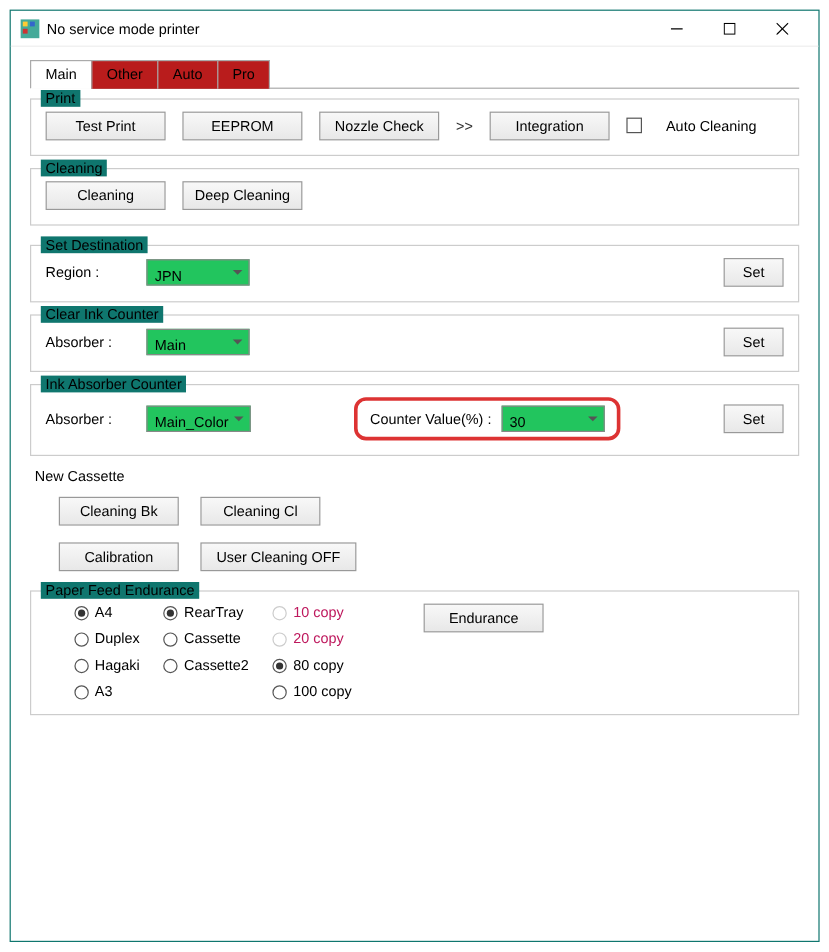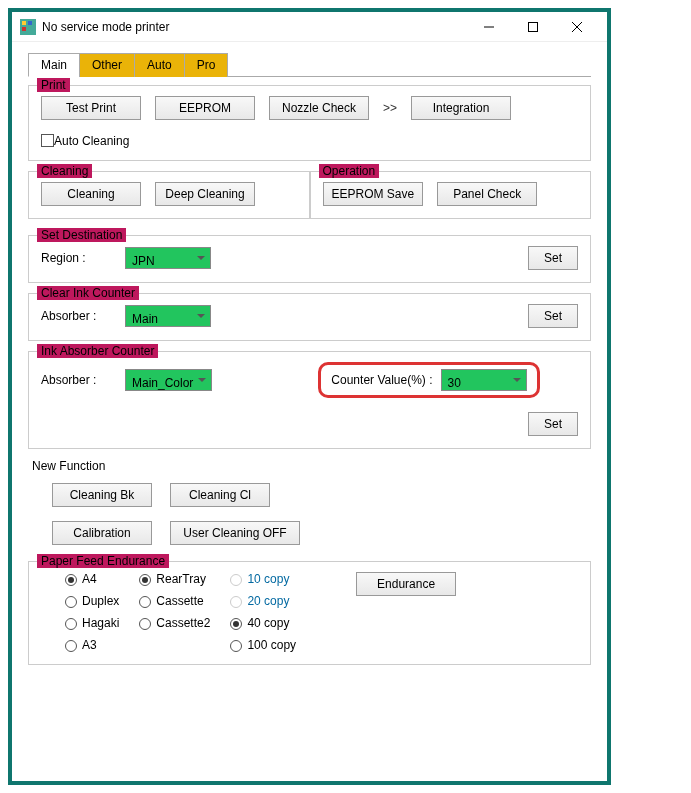--- a/index.html
+++ b/index.html
@@ -1,52 +1,52 @@
 <!DOCTYPE html>
 <html><head>
 <meta charset="utf-8">
 <style>
 *{box-sizing:border-box;font-family:"Segoe UI",Tahoma,sans-serif;font-size:12px}
 body{margin:0;background:#fff;padding:8px}
-.window{width:603px;height:777px;border:4px solid #0f766e;background:#fff;position:relative}
+.window{width:675px;height:777px;border:1px solid #0f766e;background:#fff;position:relative}
 .titlebar{height:30px;display:flex;align-items:center;padding:0 8px;border-bottom:1px solid #eee}
 .titlebar-icon{width:16px;height:16px;margin-right:6px;display:inline-block}
 .titlebar-text{flex:1;font-size:12px}
 .win-controls{display:flex;gap:0}
 .win-btn{width:44px;height:28px;display:flex;align-items:center;justify-content:center;cursor:pointer}
 .win-btn svg{width:10px;height:10px}
 .content{padding:10px 16px}
 .tabs{display:flex;border-bottom:1px solid #aaa;margin-bottom:8px}
-.tab{padding:4px 12px;border:1px solid #aaa;border-bottom:none;margin-right:-1px;background:#eab308;cursor:pointer;position:relative;top:1px}
+.tab{padding:4px 12px;border:1px solid #aaa;border-bottom:none;margin-right:-1px;background:#b91c1c;cursor:pointer;position:relative;top:1px}
 .tab.active{background:#fff;border-bottom:1px solid #fff}
 .groupbox{border:1px solid #ccc;margin:6px 0 10px;padding:10px 12px 12px;position:relative}
-.groupbox-title{position:absolute;top:-8px;left:8px;background:#be185d;padding:0 4px;font-size:12px}
+.groupbox-title{position:absolute;top:-8px;left:8px;background:#0f766e;padding:0 4px;font-size:12px}
 .row{display:flex;align-items:center;gap:14px;flex-wrap:wrap}
 .btn{min-width:100px;height:24px;border:1px solid #999;background:linear-gradient(#f8f8f8,#e8e8e8);display:inline-flex;align-items:center;justify-content:center;cursor:pointer;padding:0 8px;font-size:12px}
 .btn-sm{min-width:50px}
 .arrow{font-size:12px;color:#333}
-.chk{display:flex;align-items:flex-start;gap:0}
+.chk{display:flex;align-items:flex-start;gap:20px}
 .chk-box{width:13px;height:13px;border:1px solid #555;background:#fff}
 .two-col{display:flex;}
 .two-col .groupbox{flex:1;margin-top:0}
 .lbl{min-width:70px}
 .select{height:22px;border:1px solid #888;background:#22c55e;display:inline-flex;align-items:flex-end;padding:0 18px 0 6px;min-width:86px;position:relative;cursor:pointer}
 .select::after{content:"";position:absolute;right:5px;top:8px;border:4px solid transparent;border-top-color:#555}
 .set-btn{margin-left:auto}
 .nf-buttons{display:flex;gap:18px;margin-left:24px;margin-bottom:14px}
 .nf-section{margin:8px 0 16px}
 .nf-label{margin-bottom:10px;padding-left:4px}
 .radio-cols{display:flex;gap:20px;margin-left:24px;align-items:flex-start}
 .radio-col{display:flex;flex-direction:column;gap:8px}
 .radio{display:flex;align-items:flex-end;gap:5px;cursor:pointer}
 .radio-circle{width:12px;height:12px;border:1px solid #555;border-radius:50%;display:flex;align-items:center;justify-content:center;background:#fff}
 .radio-circle.checked::after{content:"";width:6px;height:6px;background:#333;border-radius:50%}
-.radio.disabled{color:#0369a1;cursor:default}
+.radio.disabled{color:#be185d;cursor:default}
 .radio.disabled .radio-circle{border-color:#ccc}
-.highlight{border:3px solid #d33;border-radius:10px;padding:4px 10px;display:flex;align-items:center;gap:8px;margin-left:92px}
+.highlight{border:3px solid #d33;border-radius:10px;padding:4px 10px;display:flex;align-items:center;gap:8px;margin-left:72px}
 .endurance-btn-wrap{display:flex;align-items:flex-end;margin-left:40px}
 </style>
 </head>
 <body>
 
 <div class="window">
   <div class="titlebar">
     <span class="titlebar-icon">
       <svg viewBox="0 0 16 16">
           <rect width="16" height="16" fill="#4a9"></rect>
@@ -100,27 +100,20 @@
     </div>
 
     <div class="two-col">
       <div class="groupbox">
         <span class="groupbox-title">Cleaning</span>
         <div class="row">
           <div class="btn">Cleaning</div>
           <div class="btn">Deep Cleaning</div>
         </div>
       </div>
-      <div class="groupbox">
-        <span class="groupbox-title">Operation</span>
-        <div class="row">
-          <div class="btn">EEPROM Save</div>
-          <div class="btn">Panel Check</div>
-        </div>
-      </div>
     </div>
 
     <div class="groupbox">
       <span class="groupbox-title">Set Destination</span>
       <div class="row">
         <span class="lbl">Region :</span>
         <div class="select">
             <span>JPN</span>
           </div>
         <div class="btn btn-sm set-btn">Set</div>
@@ -149,21 +142,21 @@
           <span>Counter Value(%) :</span>
           <div class="select">
               <span>30</span>
             </div>
         </div>
         <div class="btn btn-sm set-btn">Set</div>
       </div>
     </div>
 
     <div class="nf-section">
-      <div class="nf-label">New Function</div>
+      <div class="nf-label">New Cassette</div>
       <div class="nf-buttons">
         <div class="btn">Cleaning Bk</div>
         <div class="btn">Cleaning Cl</div>
       </div>
       <div class="nf-buttons">
         <div class="btn">Calibration</div>
         <div class="btn" style="min-width:130px">User Cleaning OFF</div>
       </div>
     </div>
 
@@ -206,21 +199,21 @@
             <div class="radio disabled">
               <span class="radio-circle"></span>
               <span>10 copy</span>
             </div>
             <div class="radio disabled">
               <span class="radio-circle"></span>
               <span>20 copy</span>
             </div>
             <div class="radio">
               <span class="radio-circle checked"></span>
-              <span>40 copy</span>
+              <span>80 copy</span>
             </div>
             <div class="radio">
               <span class="radio-circle"></span>
               <span>100 copy</span>
             </div>
           </div>
         <div class="endurance-btn-wrap">
           <div class="btn">Endurance</div>
         </div>
       </div>

